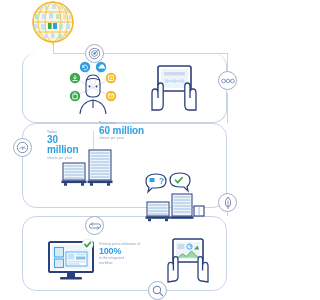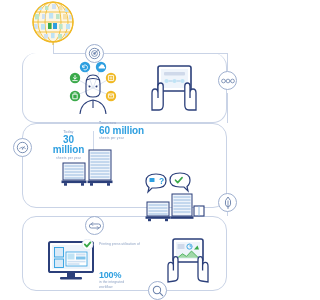--- a/index.html
+++ b/index.html
@@ -26,25 +26,25 @@
     display:flex;align-items:center;justify-content:center;
     box-sizing:border-box;
   }
   .node svg{display:block;}
 
   
   .cap{position:absolute;color:#8fa3c4;font-size:3.6px;line-height:1.35;letter-spacing:.1px;}
   .cap .lbl{color:#9fb0cf;font-size:3.4px;font-weight:bold;display:block;}
   .cap .big{color:#2e9fe0;font-size:10px;font-weight:bold;display:block;line-height:1.05;letter-spacing:-.1px;}
   .cap .sub{color:#8fa3c4;font-size:3.4px;display:block;}
-  .cap.right{text-align:center;}
+  .cap.right{text-align:left;}
 
   .stat{position:absolute;}
   .stat .t1{color:#8fa3c4;font-size:3.5px;display:block;line-height:1.3;}
-  .stat .t2{color:#2e9fe0;font-size:9px;font-weight:bold;display:block;line-height:1.1;letter-spacing:-.2px;margin-top:24px;}
+  .stat .t2{color:#2e9fe0;font-size:9px;font-weight:bold;display:block;line-height:1.1;letter-spacing:-.2px;}
   .stat .t3{color:#8fa3c4;font-size:3.5px;display:block;line-height:1.3;}
 
   
   .capdiv{position:absolute;width:0;border-left:1px solid #cfd9ea;}
 
   
   .globe{position:absolute;}
 </style>
 </head>
 <body>

